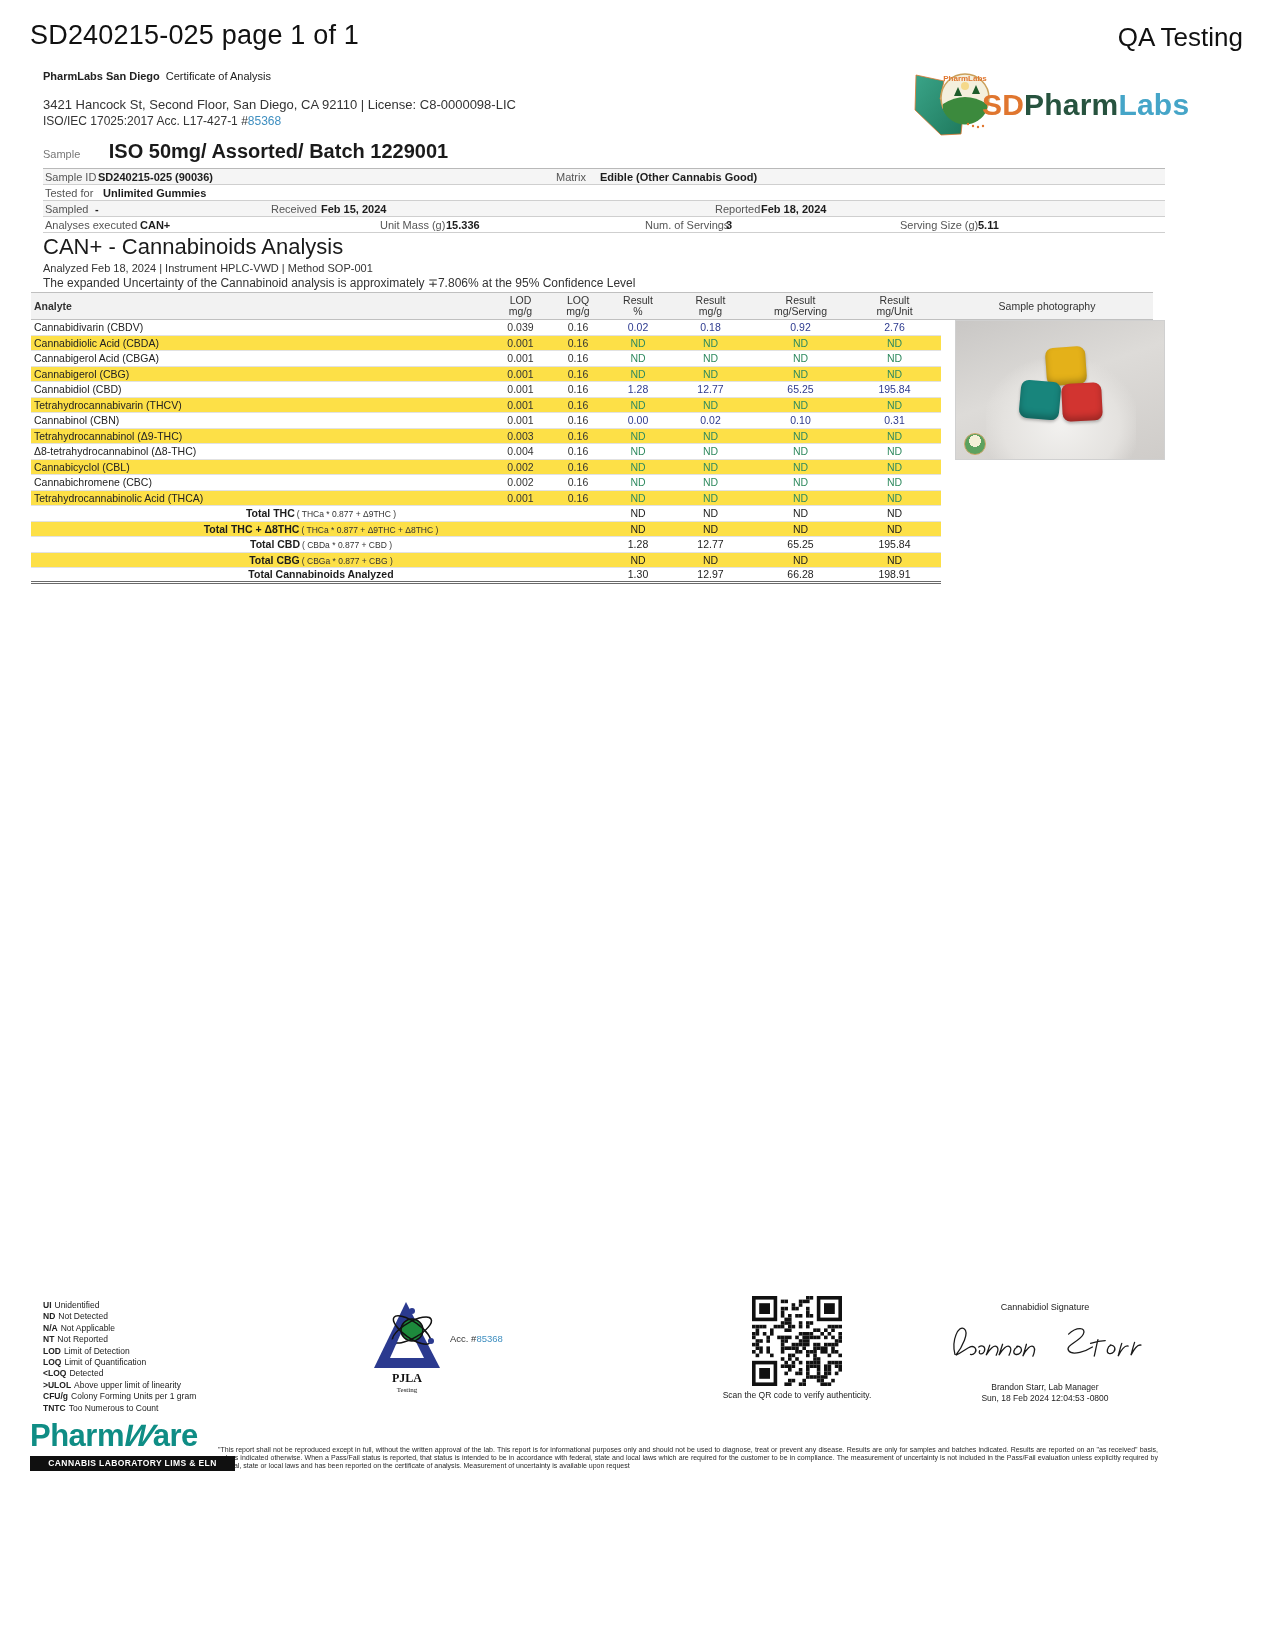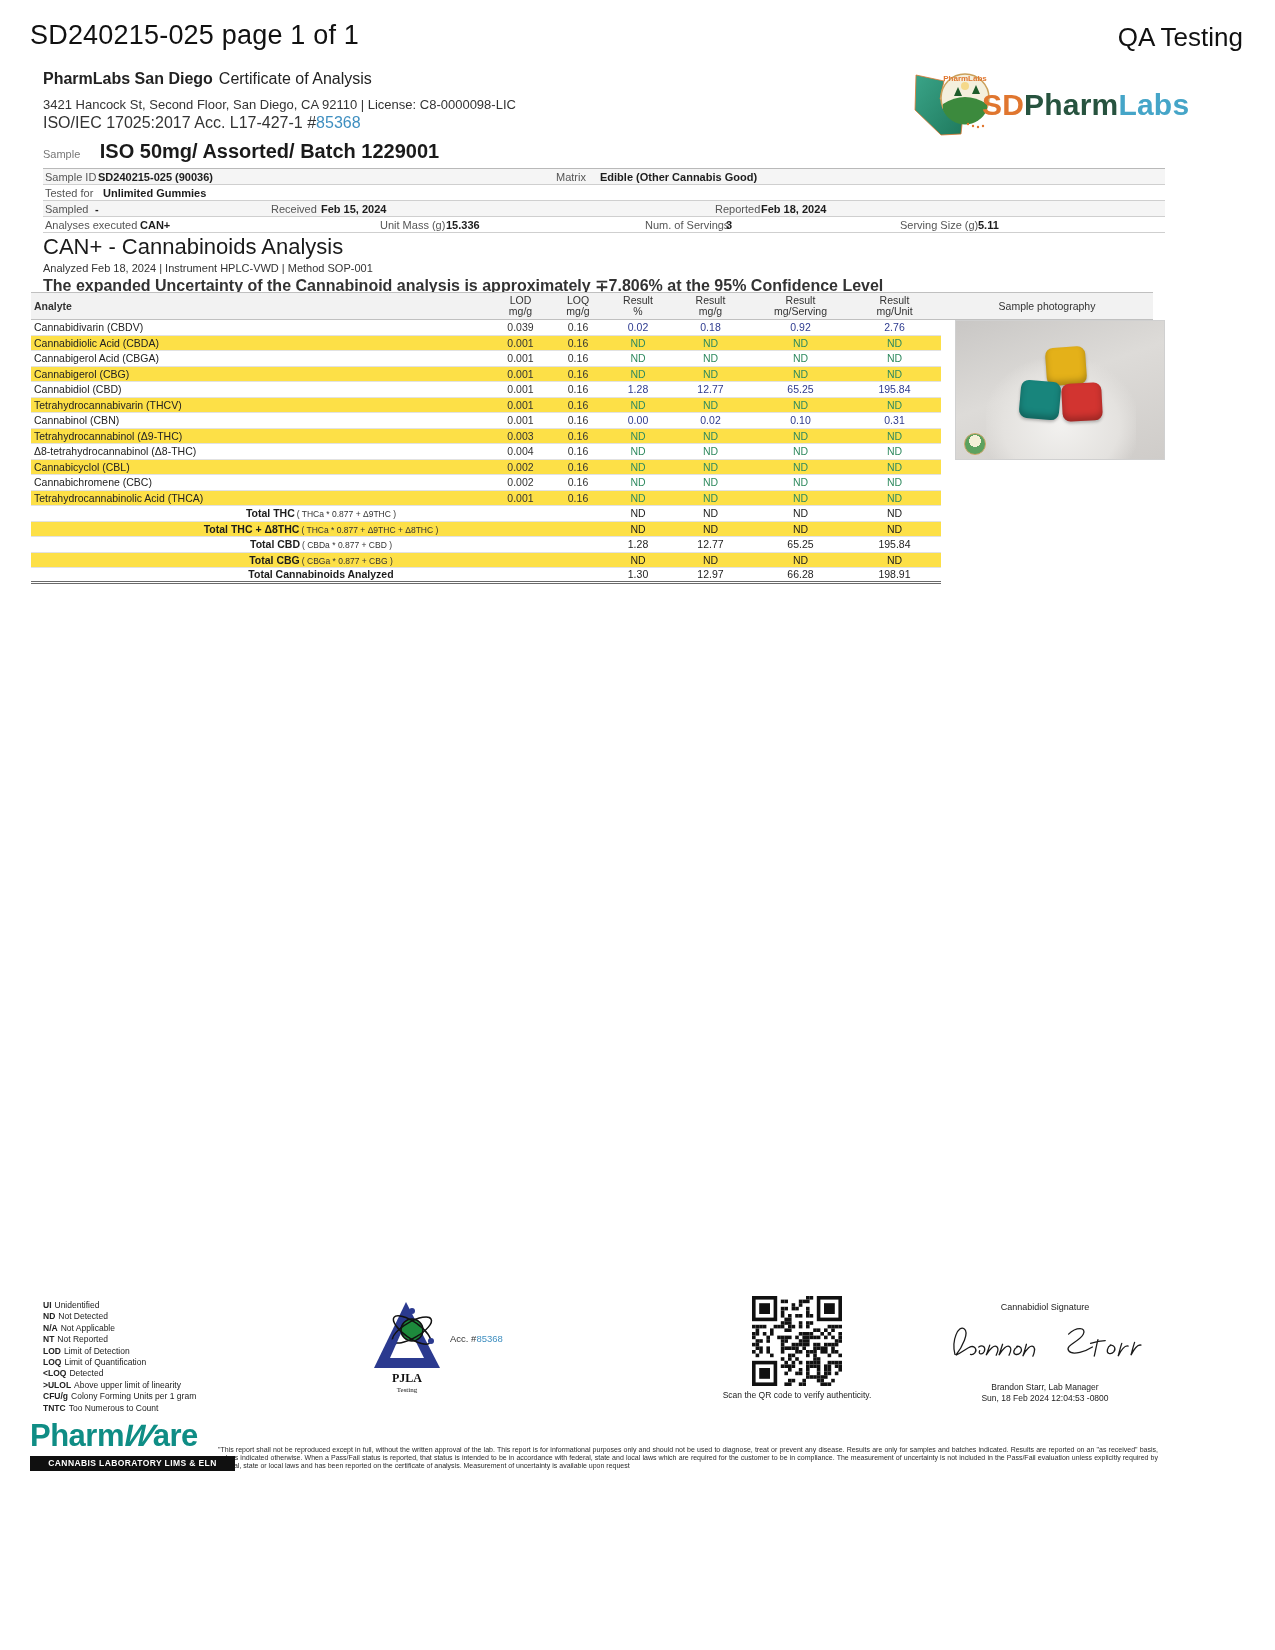--- a/index.html
+++ b/index.html
@@ -4,51 +4,51 @@
 <style>
   * { margin:0; padding:0; box-sizing:border-box; }
   html,body { background:#ffffff; }
   body { font-family:"Liberation Sans", sans-serif; color:#222; }
   .page { position:relative; width:1275px; height:1650px; background:#fff; overflow:hidden; }
 
   
   .doc-id { position:absolute; left:30px; top:20px; font-size:27px; font-weight:500; color:#111; letter-spacing:0.2px; }
   .qa-label { position:absolute; right:32px; top:22px; font-size:26px; font-weight:400; color:#111; }
 
-  .lab-line { position:absolute; left:43px; top:70px; font-size:16px; color:#222; }
+  .lab-line { position:absolute; left:43px; top:70px; font-size:11px; color:#222; }
   .lab-line .lab-name { font-weight:700; margin-right:6px; }
   .addr1 { position:absolute; left:43px; top:97px; font-size:13px; color:#333; }
-  .addr2 { position:absolute; left:43px; top:114px; font-size:16px; color:#333; }
+  .addr2 { position:absolute; left:43px; top:114px; font-size:12px; color:#333; }
   .acc-link { color:#3f8fc0; text-decoration:none; }
 
   
   .logo-block { position:absolute; left:910px; top:72px; width:260px; height:64px; }
   .logo-art { position:absolute; left:0; top:0; }
   .logo-text { position:absolute; left:72px; top:16px; font-size:30px; font-weight:700; letter-spacing:0.2px; }
   .lt-sd { color:#e0762f; }
   .lt-pharm { color:#27533f; }
   .lt-labs { color:#45a5c8; }
 
   
   .sample-line { position:absolute; left:43px; top:140px; }
-  .sample-label { font-size:11px; color:#777; margin-right:15px; }
+  .sample-label { font-size:11px; color:#777; margin-right:24px; }
   .sample-name { font-size:20px; font-weight:700; color:#1a1a1a; }
 
   
   .info-table { position:absolute; left:43px; top:168px; width:1122px; border-top:1px solid #b9b9b9; }
   .info-row { position:relative; height:16px; border-bottom:1px solid #cfcfcf; font-size:11px; }
   .info-row.alt { background:#f5f5f5; }
   .info-row span { position:absolute; top:2px; white-space:nowrap; }
   .ilabel { color:#555; }
   .ival { color:#1d1d1d; font-weight:600; }
 
   
   .an-title { position:absolute; left:43px; top:234px; font-size:22px; font-weight:500; color:#1a1a1a; }
   .an-meta { position:absolute; left:43px; top:262px; font-size:11px; color:#333; }
-  .an-unc { position:absolute; left:43px; top:276px; font-size:16px; color:#333;font-weight:bold; }
+  .an-unc { position:absolute; left:43px; top:276px; font-size:12px; color:#333; }
 
   
   .main-table { position:absolute; left:31px; top:292px; width:1122px; }
   .mt-header { display:grid; grid-template-columns:462px 55px 60px 60px 85px 95px 93px 212px;
                background:#f2f2f2; border-top:1px solid #c0c0c0; border-bottom:1px solid #c0c0c0;
                height:28px; align-items:center; font-size:10.5px; color:#333; }
   .mt-header .hc { text-align:center; line-height:11px; }
   .mt-header .hc.first { text-align:left; padding-left:3px; font-weight:600; }
   .mt-body { width:910px; }
   .mt-row { display:grid; grid-template-columns:462px 55px 60px 60px 85px 95px 93px;

